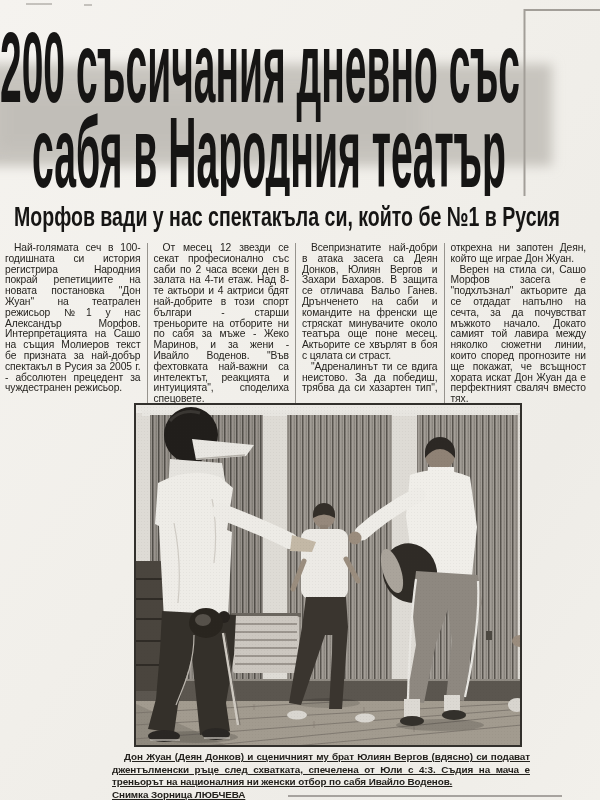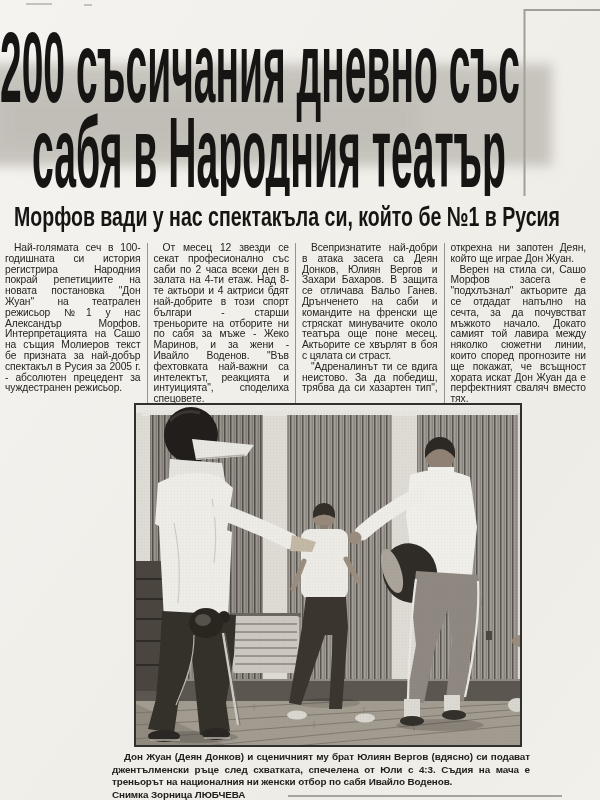--- a/index.html
+++ b/index.html
@@ -26,21 +26,21 @@
     column-fill:auto;-webkit-column-rule:1px solid #96938d;column-rule:1px solid #96938d;
     font-size:10.3px;line-height:10.8px;letter-spacing:-0.1px;
     text-align:justify;color:#262420;
   }
   .article-body p{margin:0;text-indent:9px;}
   .photo-wrap{position:absolute;left:134px;top:403px;width:388px;height:344px;}
   .photo-wrap svg{display:block;}
   .caption{
     position:absolute;left:112px;top:751px;width:418px;
     font-weight:bold;font-size:9.9px;line-height:12.6px;letter-spacing:-0.1px;
-    text-align:justify;color:#23211d;
+    text-align:justify;color:#23211d;text-decoration:underline;
   }
   .caption .caption-text{text-indent:12px;}
   .caption .credit{text-align:left;}
   .bottom-rule{position:absolute;left:288px;top:795px;width:274px;height:2px;
     background:#8d8a85;opacity:.75;}
 </style>
 </head>
 <body>
 
 <div class="page">

